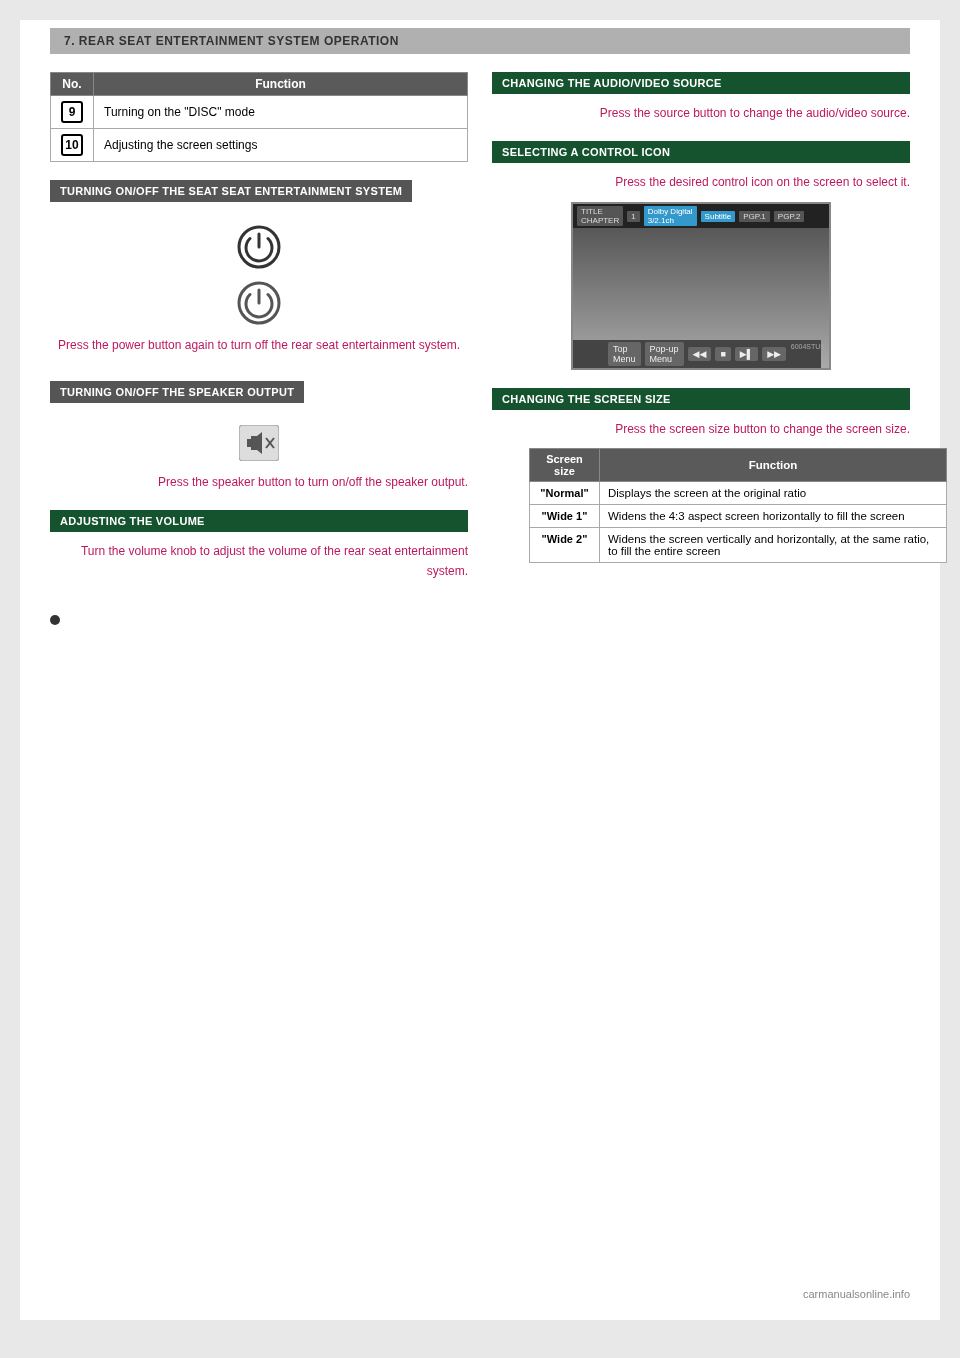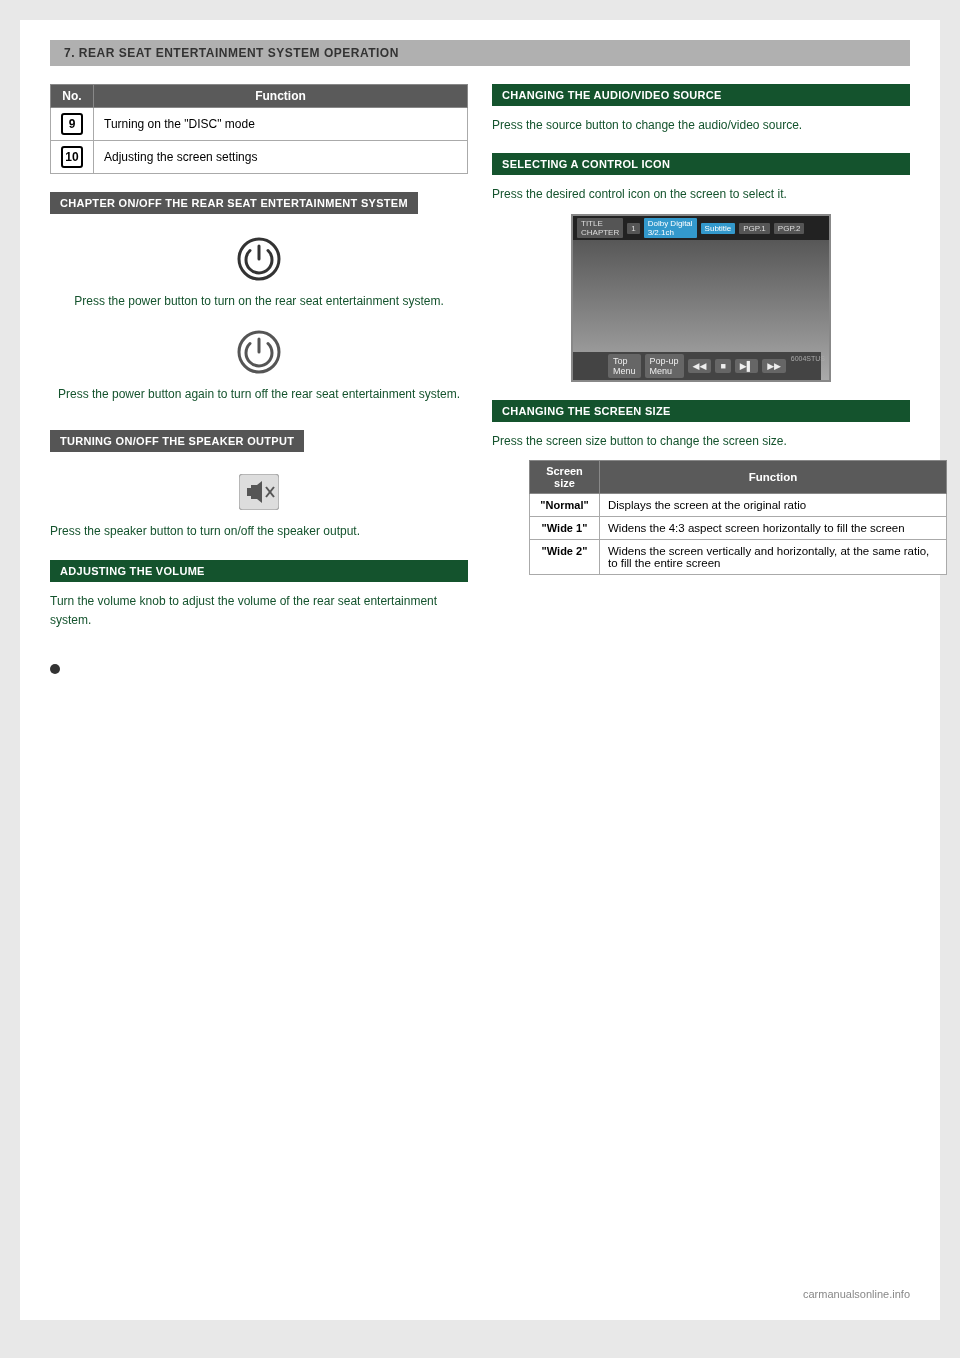--- a/index.html
+++ b/index.html
@@ -17,21 +17,21 @@
       width: 960px;
       min-height: 1358px;
       background: #e8e8e8;
       padding: 20px;
     }
 
     .content-area {
       background: #ffffff;
       width: 100%;
       min-height: 1300px;
-      padding: 20px 30px 40px 30px;
+      padding: 8px 30px 40px 30px;
     }
 
     
     .header-bar {
       background: #b0b0b0;
       padding: 6px 14px;
       margin-bottom: 18px;
       font-size: 12px;
       font-weight: bold;
       color: #333;
@@ -127,22 +127,23 @@
 
     .power-icon {
       width: 46px;
       height: 46px;
     }
 
     
     .body-text {
       font-size: 12px;
       line-height: 1.6;
-      color: #14532d;
+      color: #be185d;
       margin-bottom: 8px;
+      text-align: right;
     }
 
     
     .speaker-icon-container {
       display: flex;
       justify-content: center;
       margin: 12px 0;
     }
     .speaker-icon {
       width: 40px;
@@ -309,29 +310,28 @@
                 <td class="num-cell">
                   <span class="num-badge">10</span>
                 </td>
                 <td>Adjusting the screen settings</td>
               </tr>
             </tbody>
           </table>
         </div>
 
         <div class="section-block">
-          <div class="section-header">CHAPTER ON/OFF THE REAR SEAT ENTERTAINMENT SYSTEM</div>
+          <div class="section-header">TURNING ON/OFF THE SEAT SEAT ENTERTAINMENT SYSTEM</div>
           <div class="power-icon-container">
 
             <svg class="power-icon" viewBox="0 0 46 46">
               <circle cx="23" cy="23" r="20" fill="none" stroke="#333" stroke-width="3"></circle>
               <path d="M23 10 L23 23" stroke="#333" stroke-width="3" stroke-linecap="round"></path>
               <path d="M14 14.5 A13 13 0 1 0 32 14.5" fill="none" stroke="#333" stroke-width="3" stroke-linecap="round"></path>
             </svg>
-            <p class="body-text">Press the power button to turn on the rear seat entertainment system.</p>
 
             <svg class="power-icon" viewBox="0 0 46 46">
               <circle cx="23" cy="23" r="20" fill="none" stroke="#555" stroke-width="3"></circle>
               <path d="M23 10 L23 23" stroke="#555" stroke-width="3" stroke-linecap="round"></path>
               <path d="M14 14.5 A13 13 0 1 0 32 14.5" fill="none" stroke="#555" stroke-width="3" stroke-linecap="round"></path>
             </svg>
             <p class="body-text">Press the power button again to turn off the rear seat entertainment system.</p>
           </div>
         </div>
 

